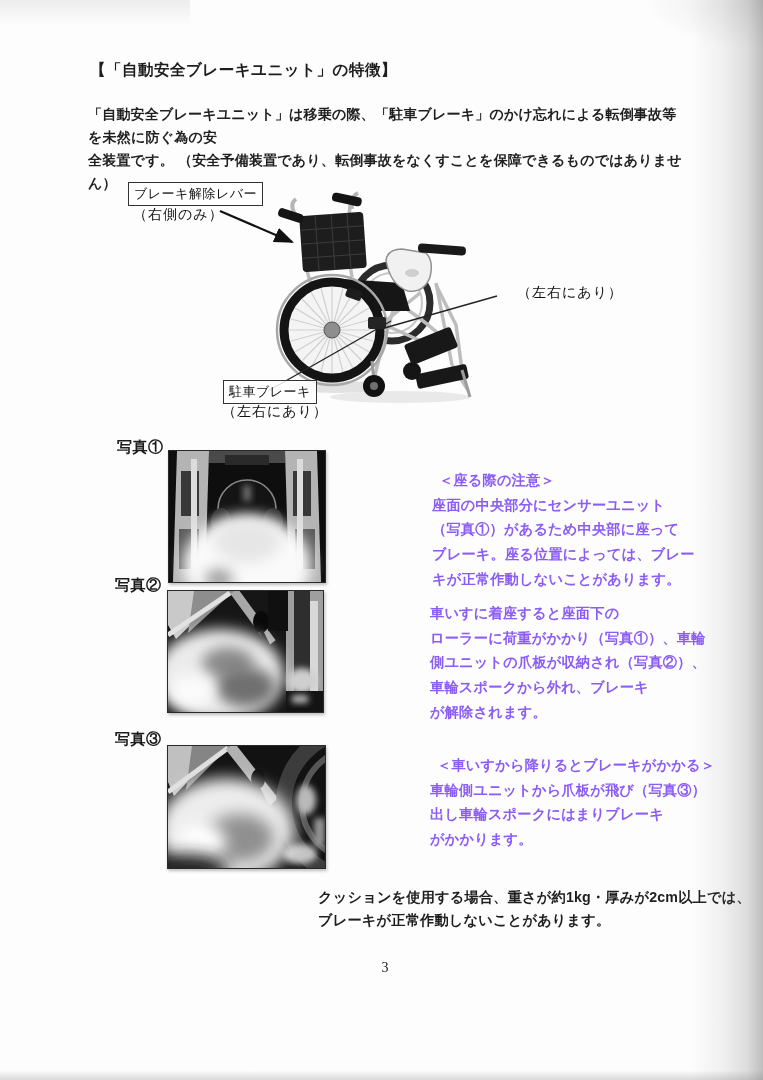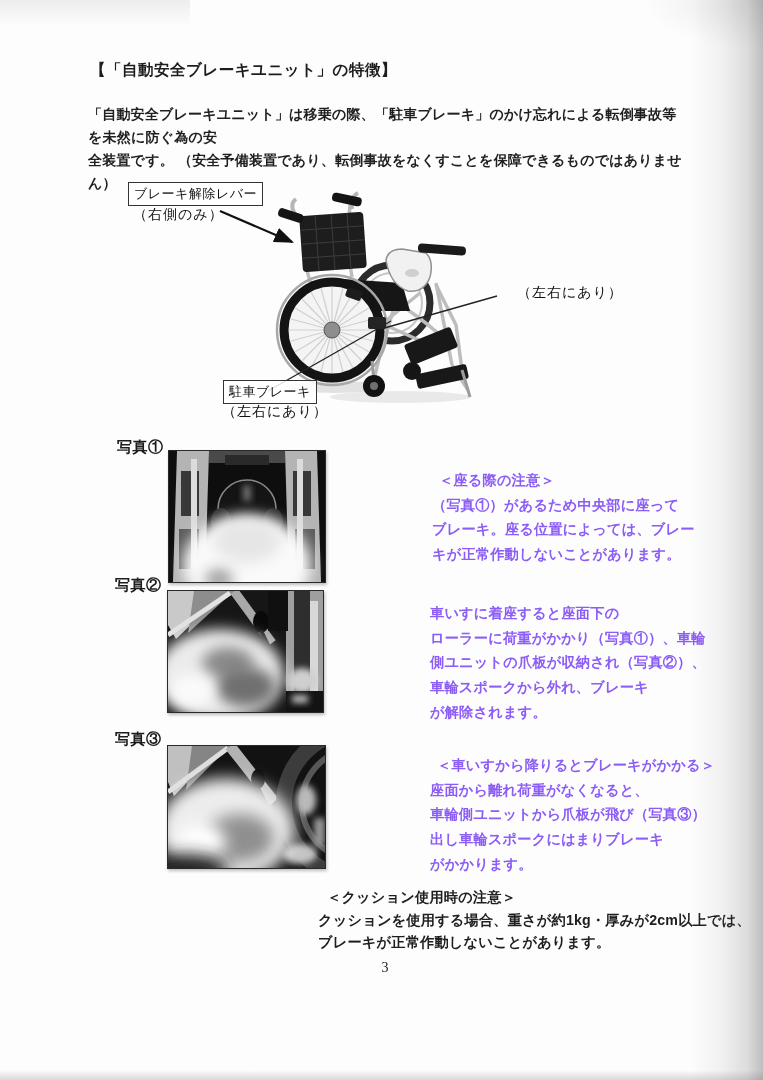--- a/index.html
+++ b/index.html
@@ -278,43 +278,42 @@
 
       <ellipse cx="58" cy="84" rx="68" ry="52" fill="#ededed" filter="url(#b3)"></ellipse>
       <ellipse cx="72" cy="92" rx="34" ry="24" fill="#8f8f8f" filter="url(#b3)"></ellipse>
       <ellipse cx="34" cy="96" rx="24" ry="18" fill="#ffffff" filter="url(#b3)"></ellipse>
       <ellipse cx="20" cy="124" rx="40" ry="16" fill="#242424" filter="url(#b3)"></ellipse>
     </svg>
   </div>
 
   <div class="abs section" style="left:432px;top:468px;width:300px;">
     <div class="hd">＜座る際の注意＞</div>
+    <div>座面の中央部分にセンサーユニット</div>
     <div>（写真①）があるため中央部に座って</div>
     <div>ブレーキ。座る位置によっては、ブレー</div>
     <div>キが正常作動しないことがあります。</div>
   </div>
 
   <div class="abs section" style="left:430px;top:601px;width:310px;">
     <div>車いすに着座すると座面下の</div>
     <div>ローラーに荷重がかかり（写真①）、車輪</div>
     <div>側ユニットの爪板が収納され（写真②）、</div>
     <div>車輪スポークから外れ、ブレーキ</div>
     <div>が解除されます。</div>
   </div>
 
   <div class="abs section" style="left:430px;top:753px;width:320px;">
     <div class="hd">＜車いすから降りるとブレーキがかかる＞</div>
-    <div>座面から離れ荷重がなくなると、</div>
     <div>車輪側ユニットから爪板が飛び（写真③）</div>
     <div>出し車輪スポークにはまりブレーキ</div>
     <div>がかかります。</div>
   </div>
 
   <div class="abs cushion">
-    <div class="hd">＜クッション使用時の注意＞</div>
     <div>クッションを使用する場合、重さが約1kg・厚みが2cm以上では、</div>
     <div>ブレーキが正常作動しないことがあります。</div>
   </div>
 
   <div class="abs page-num">3</div>
 
   <div class="abs scan-topleft"></div>
   <div class="abs scan-topright"></div>
   <div class="abs scan-right"></div>
   <div class="abs scan-bottom"></div>

